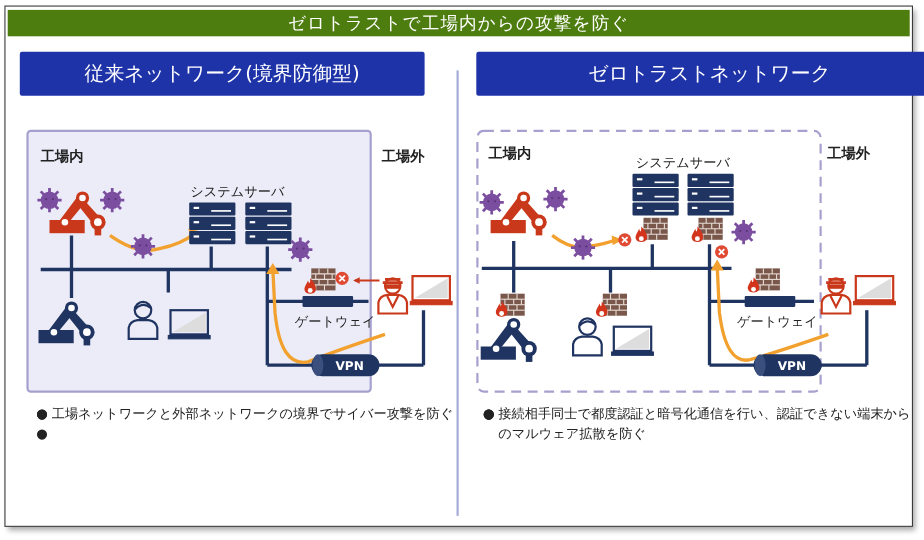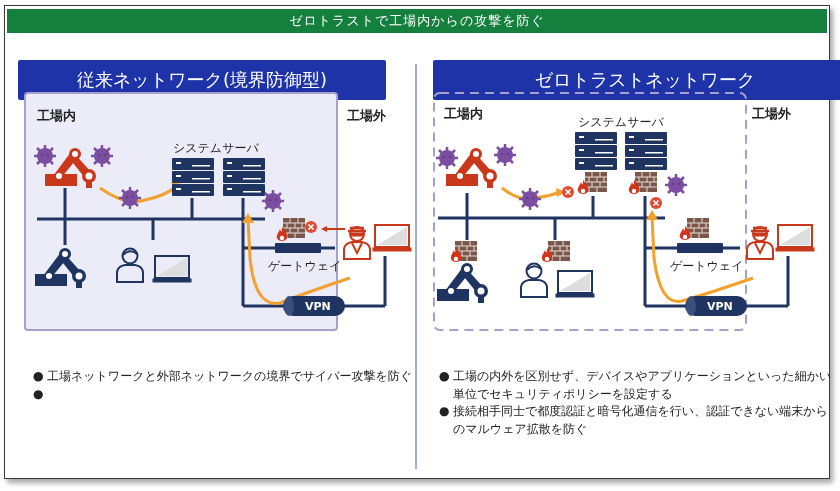--- a/index.html
+++ b/index.html
@@ -1,23 +1,23 @@
 <!DOCTYPE html>
 <html><head>
 <meta charset="utf-8">
 <style>
   html,body{margin:0;padding:0;background:#fff;}
   body{width:840px;height:491px;position:relative;overflow:hidden;font-family:"DejaVu Sans",sans-serif;}
   .frame{position:absolute;left:4px;top:5px;width:824px;height:472px;border:1.5px solid #3a3a3a;background:#fff;box-shadow:3px 4px 5px rgba(0,0,0,0.35);}
-  .title-bar{position:absolute;left:2px;top:3px;width:820px;height:24px;background:#15803d;color:#fff;font-size:13px;display:flex;align-items:center;justify-content:center;letter-spacing:1px;}
-  .section-head{position:absolute;top:54px;height:40px;background:#1f33a8;color:#fff;font-size:18px;display:flex;align-items:center;justify-content:center;border-radius:2px;}
+  .title-bar{position:absolute;left:2px;top:3px;width:820px;height:24px;background:#4d7c0f;color:#fff;font-size:16px;display:flex;align-items:center;justify-content:center;letter-spacing:1px;}
+  .section-head{position:absolute;top:41px;height:40px;background:#1f33a8;color:#fff;font-size:18px;display:flex;align-items:center;justify-content:center;border-radius:2px;}
   .sh-left{left:13px;width:368px;}
   .sh-right{left:428px;width:424px;}
   .divider{position:absolute;left:410px;top:58px;width:2px;height:405px;background:#a6acd8;}
-  .diagram{position:absolute;top:82px;width:410px;height:245px;}
+  .diagram{position:absolute;top:108px;width:410px;height:245px;}
   .d-left{left:0;}
   .d-right{left:415px;}
   .diagram svg{width:410px;height:245px;display:block;}
   .lbl{font-family:"DejaVu Sans",sans-serif;font-size:13px;fill:#222;font-weight:bold;}
   .lbl-s{font-family:"DejaVu Sans",sans-serif;font-size:12px;fill:#222;}
   .bullets{position:absolute;top:362px;width:400px;font-size:12px;color:#222;line-height:17.5px;}
   .b-left{left:28px;}
   .b-right{left:434px;}
   .bullets .item{position:relative;padding-left:14px;}
   .bullets .dot{position:absolute;left:0;top:0;}
@@ -248,16 +248,16 @@
     </svg>
   </div>
 
   <div class="bullets b-left">
     <div class="item"><span class="dot">●</span></div>
     <div class="item"><span class="dot">●</span><span>工場ネットワークと外部ネットワークの境界でサイバー攻撃を防ぐ</span></div>
     <div class="item"><span class="dot">●</span></div>
   </div>
   <div class="bullets b-right">
     <div class="item"><span class="dot">●</span></div>
-    <div class="item"><span class="dot">●</span><span>工場の内外を区別せず、デバイスやアプリケーションといった細かい単位でセキュリティポリシーを設定する</span></div>
+    <div class="item"><span class="dot">●</span></div>
     <div class="item"><span class="dot">●</span><span>接続相手同士で都度認証と暗号化通信を行い、認証できない端末からのマルウェア拡散を防ぐ</span></div>
   </div>
 </div>
 
 </body></html>

